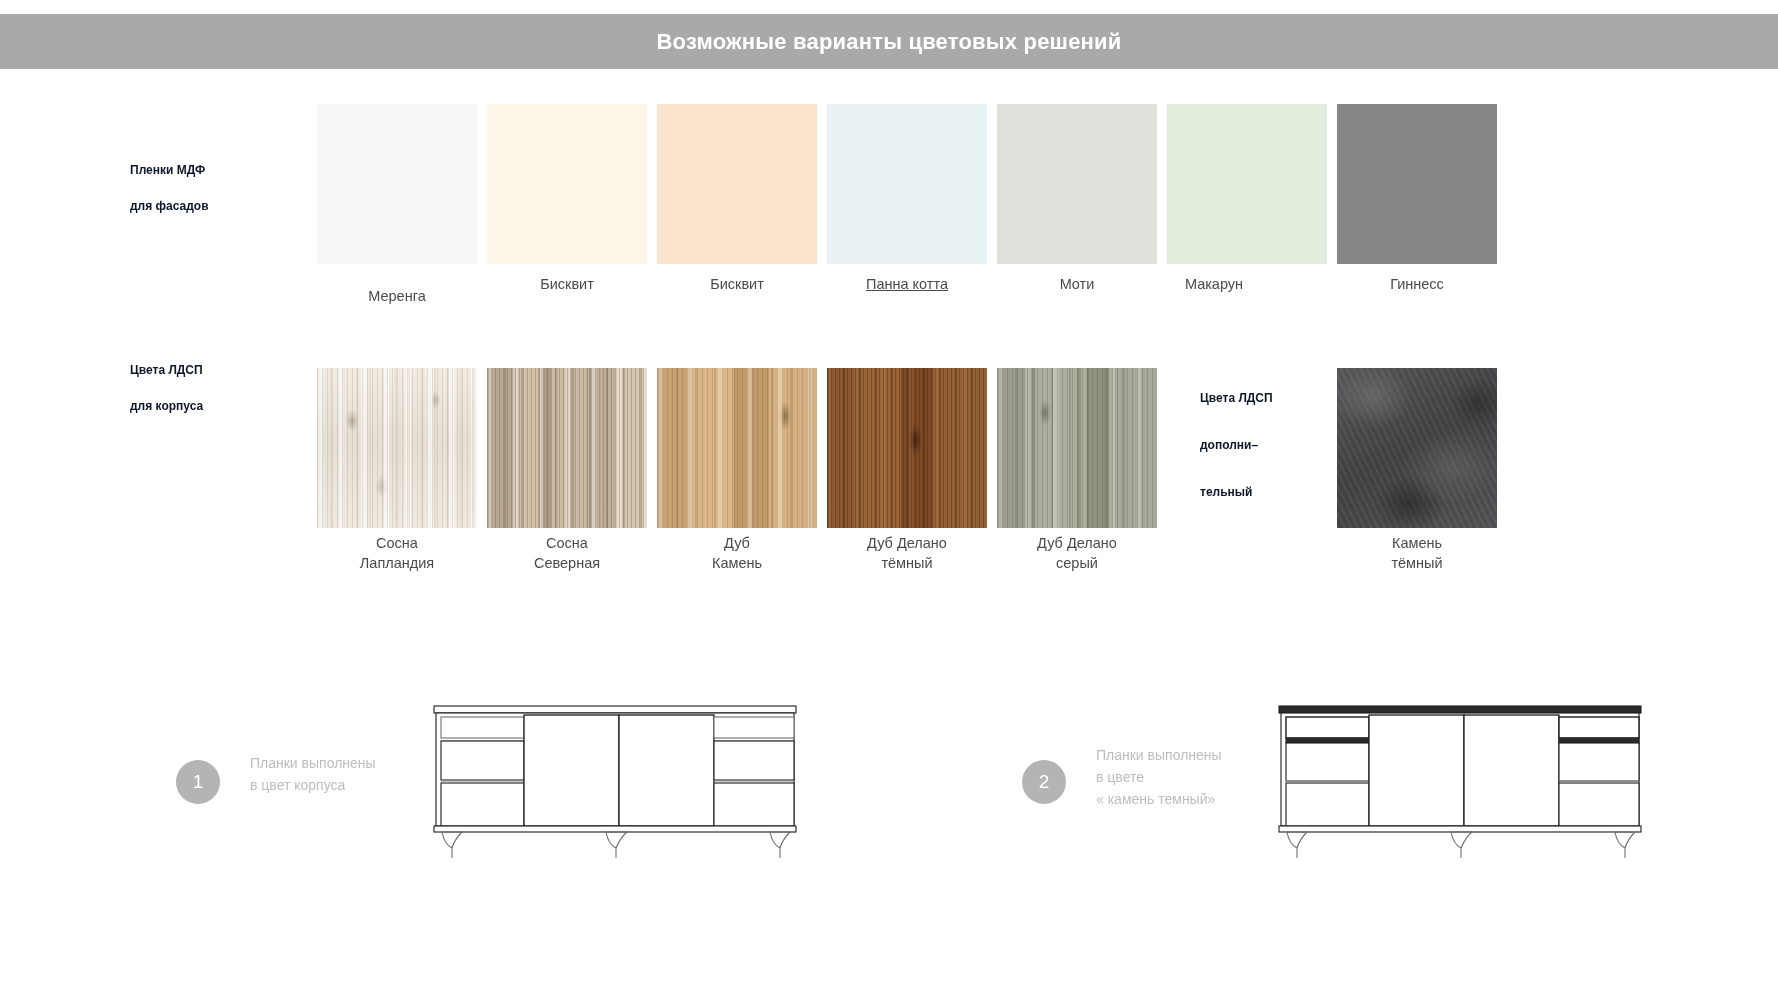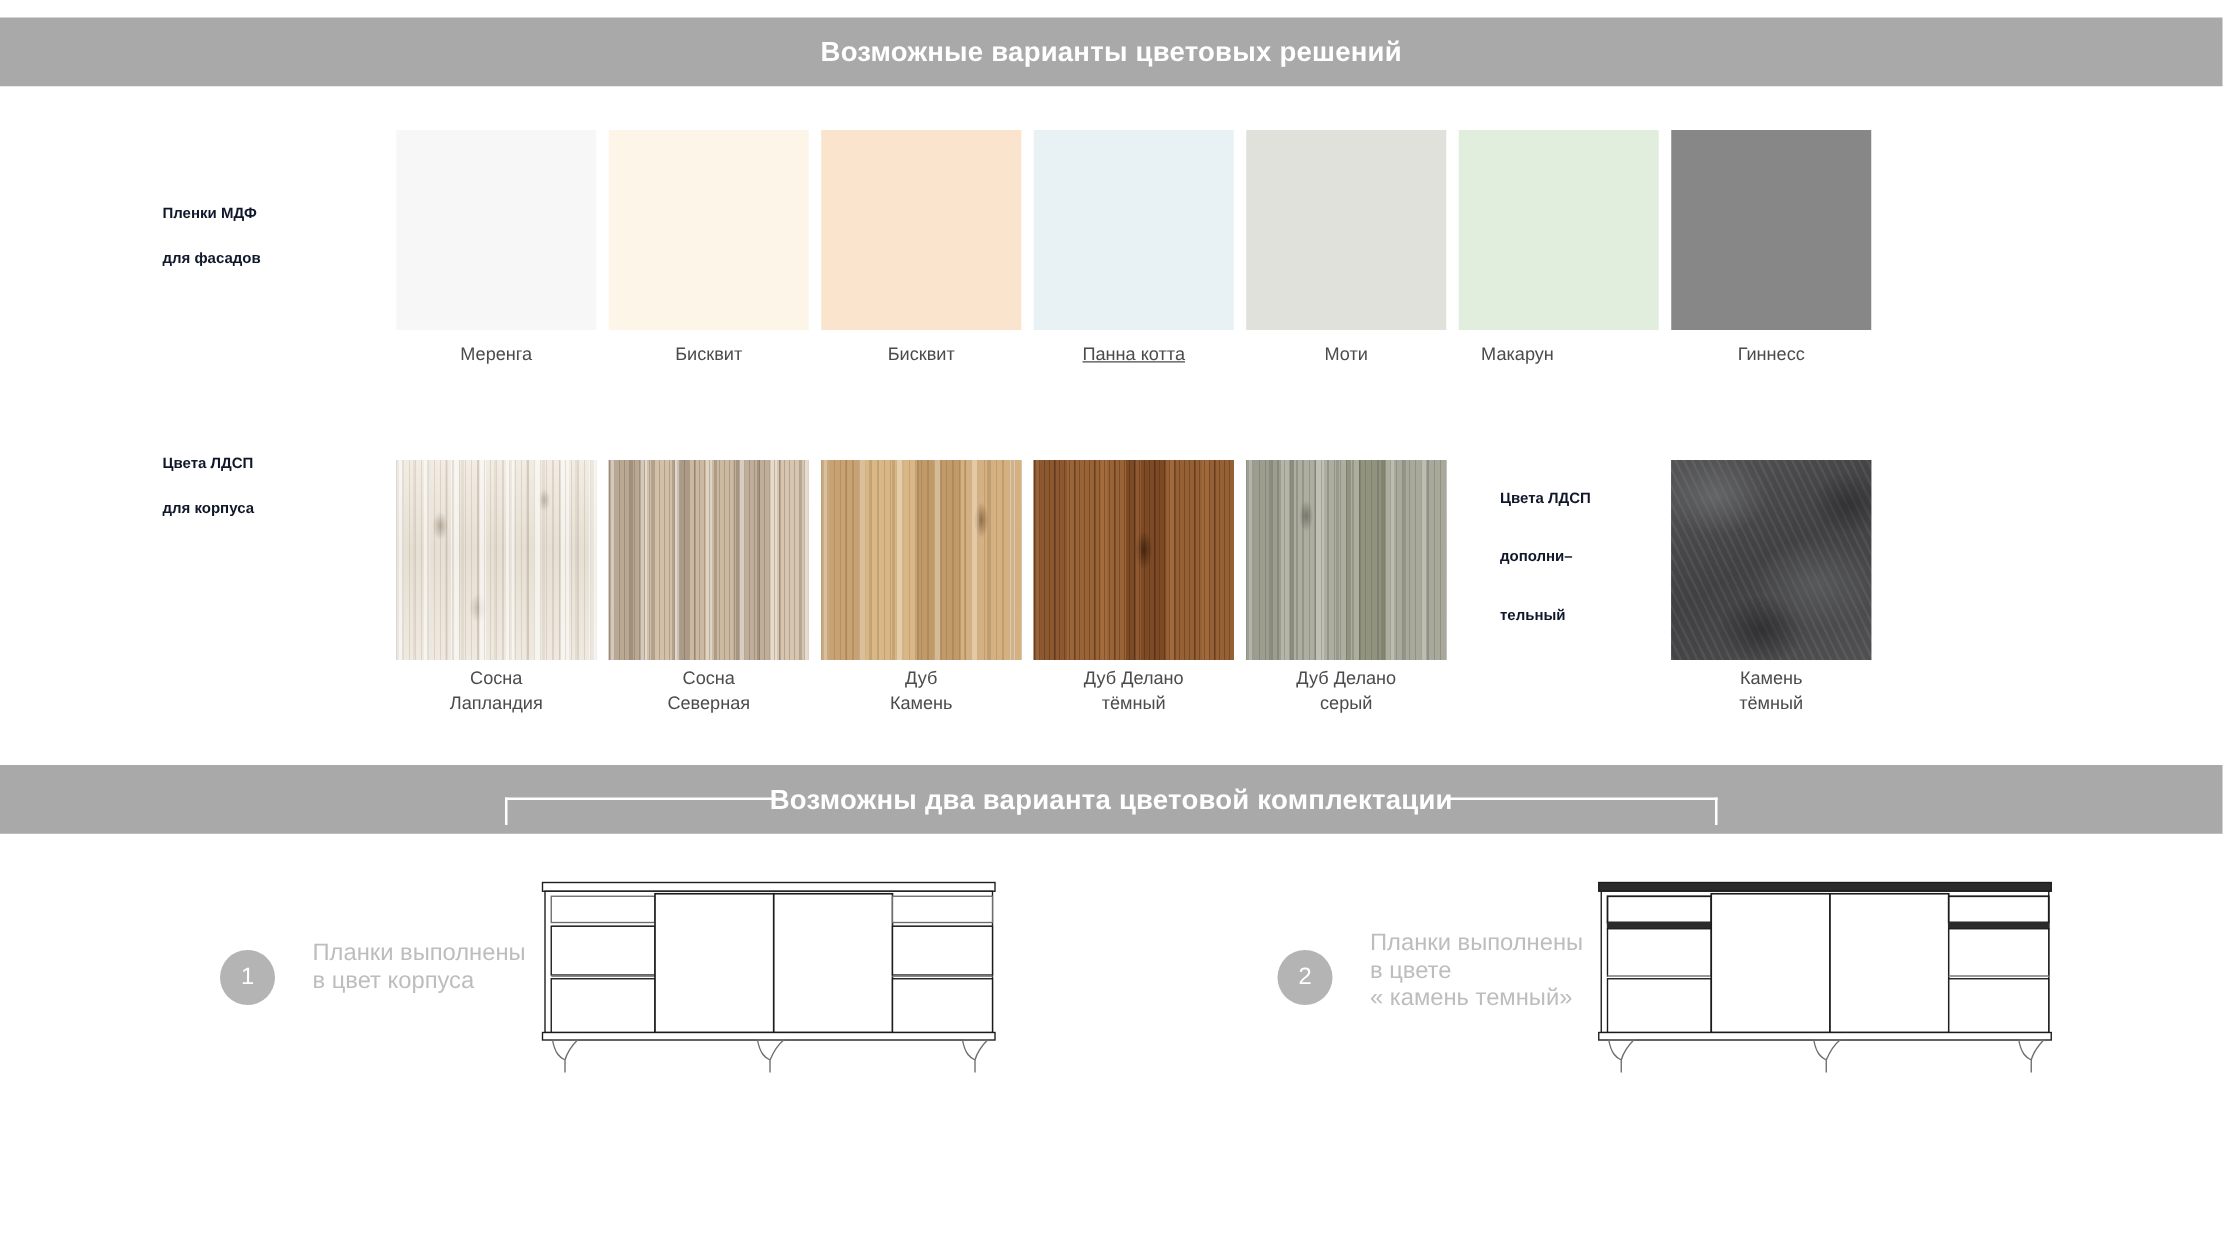--- a/index.html
+++ b/index.html
@@ -110,42 +110,42 @@
       linear-gradient(150deg,#59595b 0%,#434345 48%,#545456 100%);
   }
 
   
   .option-badge{
     position:absolute;width:44px;height:44px;border-radius:50%;
     background:#b4b4b4;color:#ffffff;font-size:19px;
     display:flex;align-items:center;justify-content:center;
   }
   .option-text{
-    position:absolute;font-size:19px;color:#bdbdbd;line-height:22px;
+    position:absolute;font-size:14px;color:#bdbdbd;line-height:22px;
     white-space:pre-line;
   }
 
   .furniture{position:absolute;}
 </style>
 </head>
 <body>
 
 <div class="page">
 
   <div class="banner" id="banner-1">
     <span class="banner-title">Возможные варианты цветовых решений</span>
   </div>
 
   <div class="side-label" style="left:130px;top:152px;">
     <div>Пленки МДФ</div>
     <div>для фасадов</div>
   </div>
 
   <div class="swatch swatch-solid" style="left: 317px; top: 104px; background: rgb(248, 247, 248);" id="mdf-sw-0"></div>
-  <div class="swatch-caption" style="left:317px;top:274px;">Меренга</div>
+  <div class="swatch-caption" style="left:317px;top:286px;">Меренга</div>
 
   <div class="swatch swatch-solid" style="left: 487px; top: 104px; background: rgb(253, 245, 231);" id="mdf-sw-1"></div>
   <div class="swatch-caption" style="left:487px;top:274px;">Бисквит</div>
 
   <div class="swatch swatch-solid" style="left: 657px; top: 104px; background: rgb(250, 228, 206);" id="mdf-sw-2"></div>
   <div class="swatch-caption" style="left:657px;top:274px;">Бисквит</div>
 
   <div class="swatch swatch-solid" style="left: 827px; top: 104px; background: rgb(232, 241, 244);" id="mdf-sw-3"></div>
   <div class="swatch-caption" style="left:827px;top:274px;text-decoration:underline;">Панна котта</div>
 
@@ -198,25 +198,20 @@
     <div>дополни–</div>
     <div>тельный</div>
   </div>
 
   <div class="swatch" style="left:1337px;top:368px;">
     <div class="tex tex-stone-dark"></div>
   </div>
   <div class="swatch-caption" style="left:1337px;top:533px;">Камень
 тёмный</div>
 
-  <div class="banner" id="banner-2">
-    <span class="bracket left"></span>
-    <span class="banner-title">Возможны два варианта цветовой комплектации</span>
-    <span class="bracket right"></span>
-  </div>
 
   <div class="option-badge" style="left:176px;top:760px;">
     <span>1</span>
   </div>
   <div class="option-text" style="left:250px;top:752px;">Планки выполнены
 в цвет корпуса</div>
 
   <svg class="furniture" style="left:430px;top:700px;" width="370" height="160" viewBox="0 0 370 160">
     <g fill="none" stroke="#1c1c1c" stroke-width="1.1">
 

